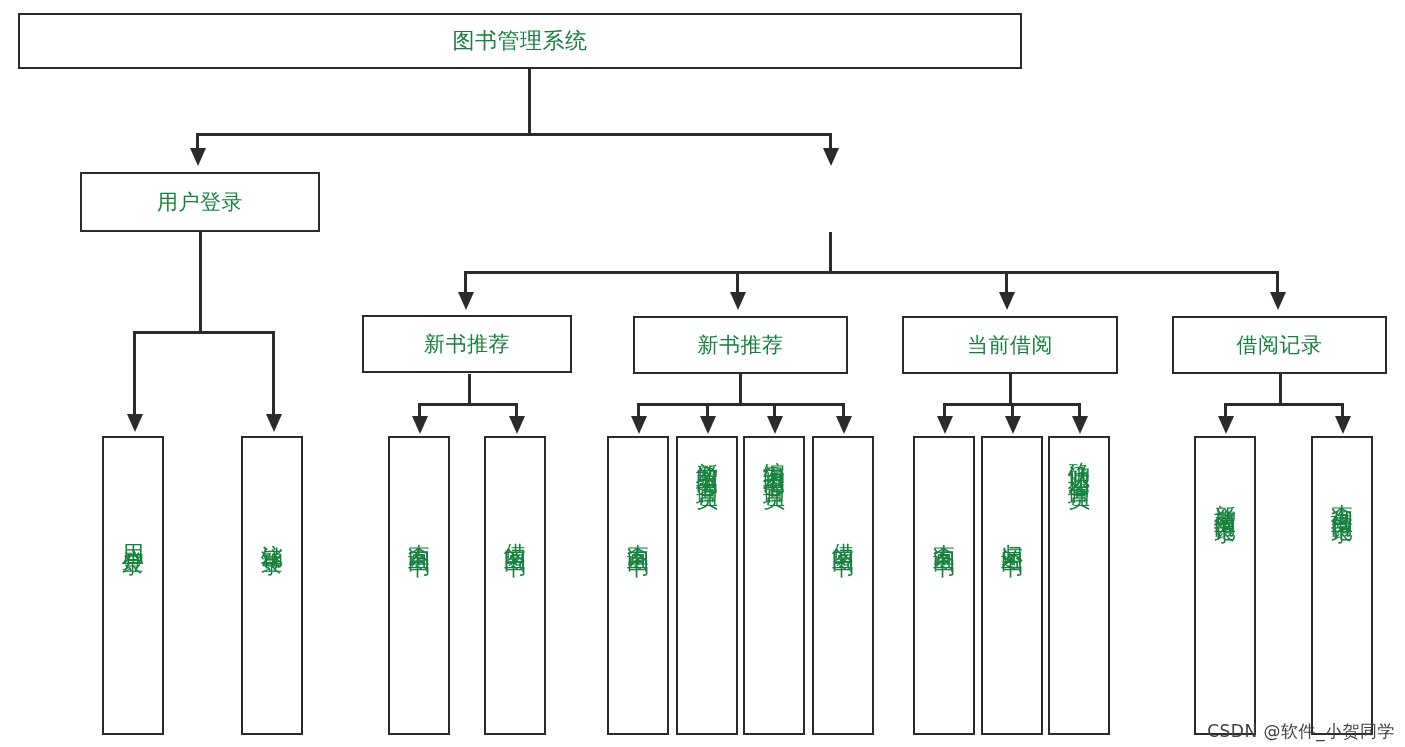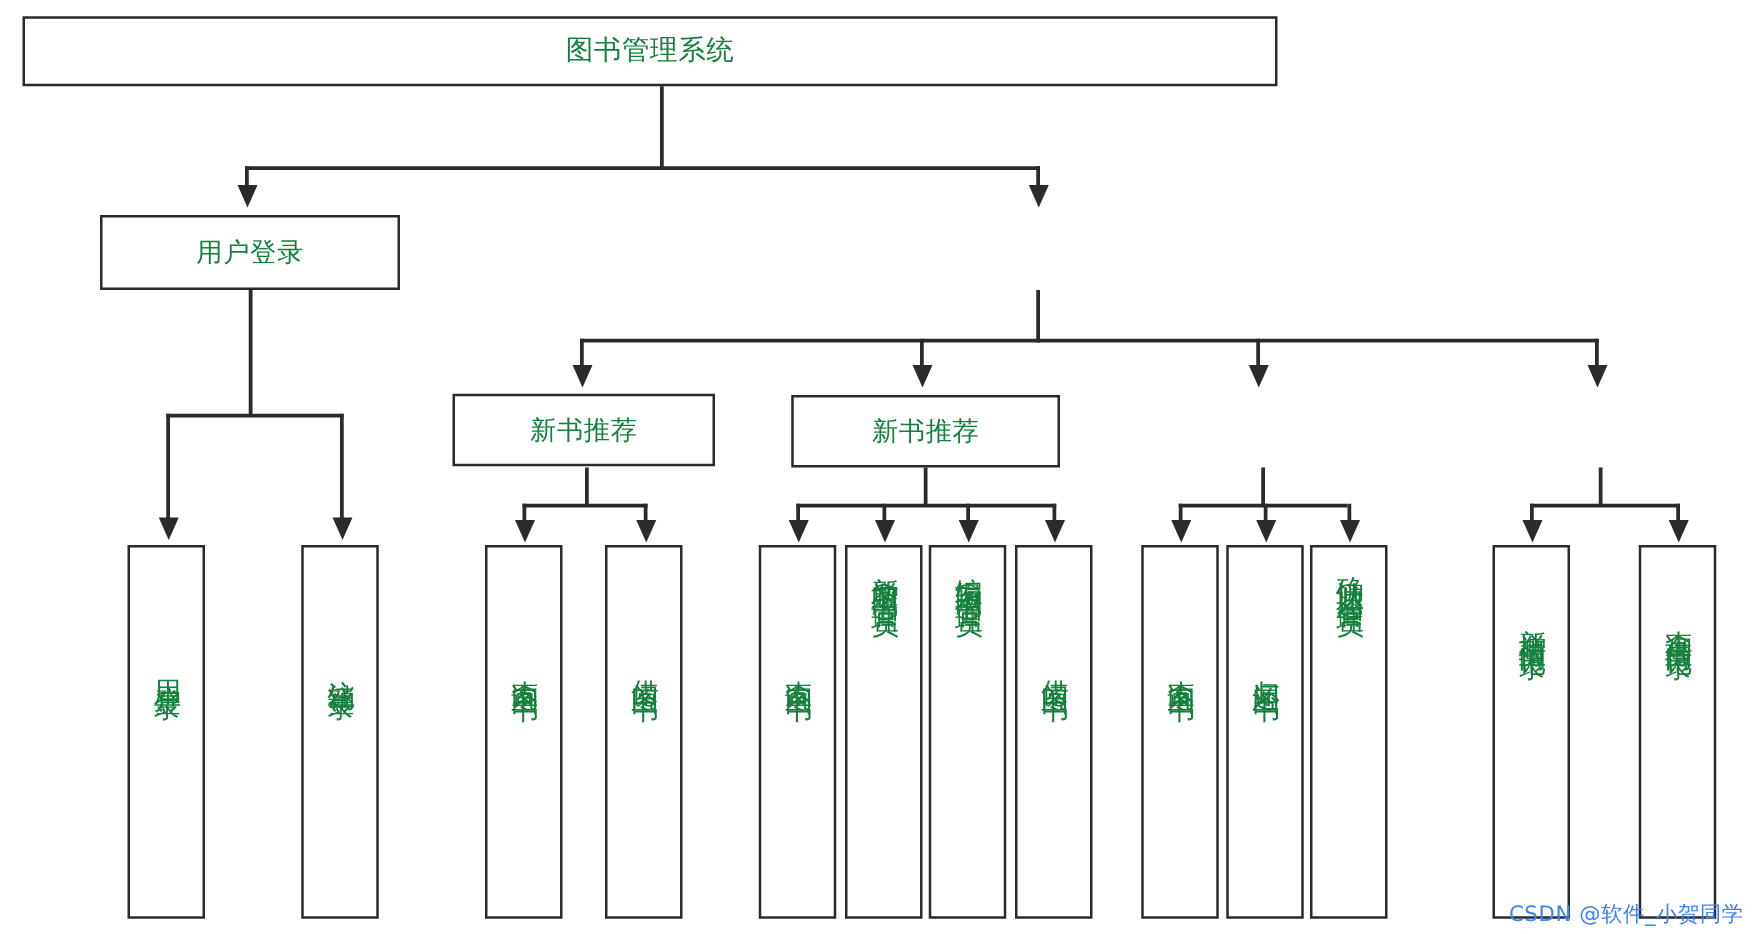--- a/index.html
+++ b/index.html
@@ -69,21 +69,21 @@
     border-left:8px solid transparent;
     border-right:8px solid transparent;
     border-top:18px solid #2b2b2b;
   }
   
   #watermark{
     position:absolute;
     right:10px;
     bottom:4px;
     font-size:17px;
-    color:#3b82f6;
+    color:#404040;
     white-space:nowrap;
     letter-spacing:0.5px;
     text-align:right;
   }
 </style>
 </head>
 <body>
 
 <div id="canvas">
 
@@ -120,20 +120,26 @@
   <div class="arrow" style="left:999px;top:292px;"></div>
   <div class="ln v" style="left:1276px;top:271px;height:22px;"></div>
   <div class="arrow" style="left:1270px;top:292px;"></div>
 
   <div class="node horiz" style="left:362px;top:315px;width:210px;height:58px;">
     <span class="label">新书推荐</span>
   </div>
   <div class="node horiz" style="left:633px;top:316px;width:215px;height:58px;">
     <span class="label">新书推荐</span>
   </div>
+  <div class="node horiz" style="left:902px;top:316px;width:216px;height:58px;">
+    <span class="label">当前借阅</span>
+  </div>
+  <div class="node horiz" style="left:1172px;top:316px;width:215px;height:58px;">
+    <span class="label">借阅记录</span>
+  </div>
 
   <div class="ln v" style="left:468px;top:374px;height:31px;"></div>
   <div class="ln h" style="left:418px;top:403px;width:100px;"></div>
   <div class="ln v" style="left:418px;top:403px;height:15px;"></div>
   <div class="arrow" style="left:412px;top:416px;"></div>
   <div class="ln v" style="left:515px;top:403px;height:15px;"></div>
   <div class="arrow" style="left:509px;top:416px;"></div>
 
   <div class="ln v" style="left:739px;top:374px;height:31px;"></div>
   <div class="ln h" style="left:637px;top:403px;width:208px;"></div>

